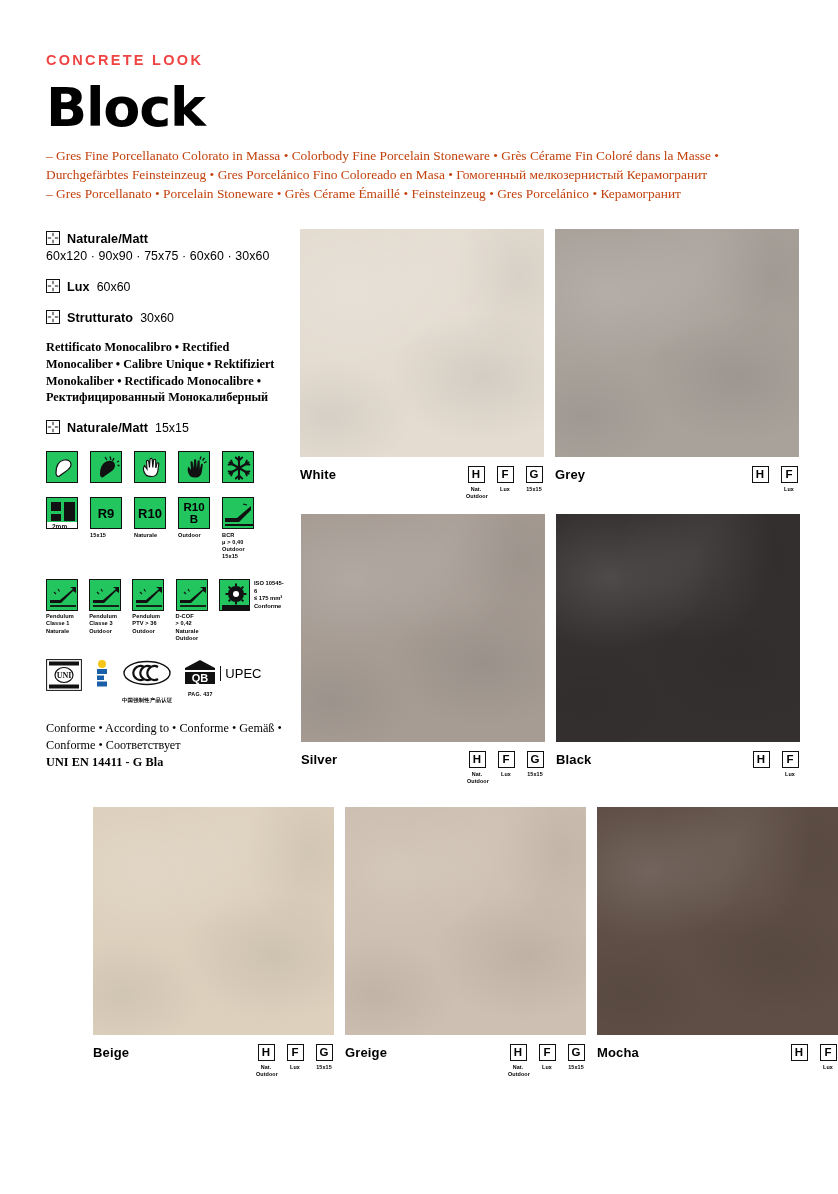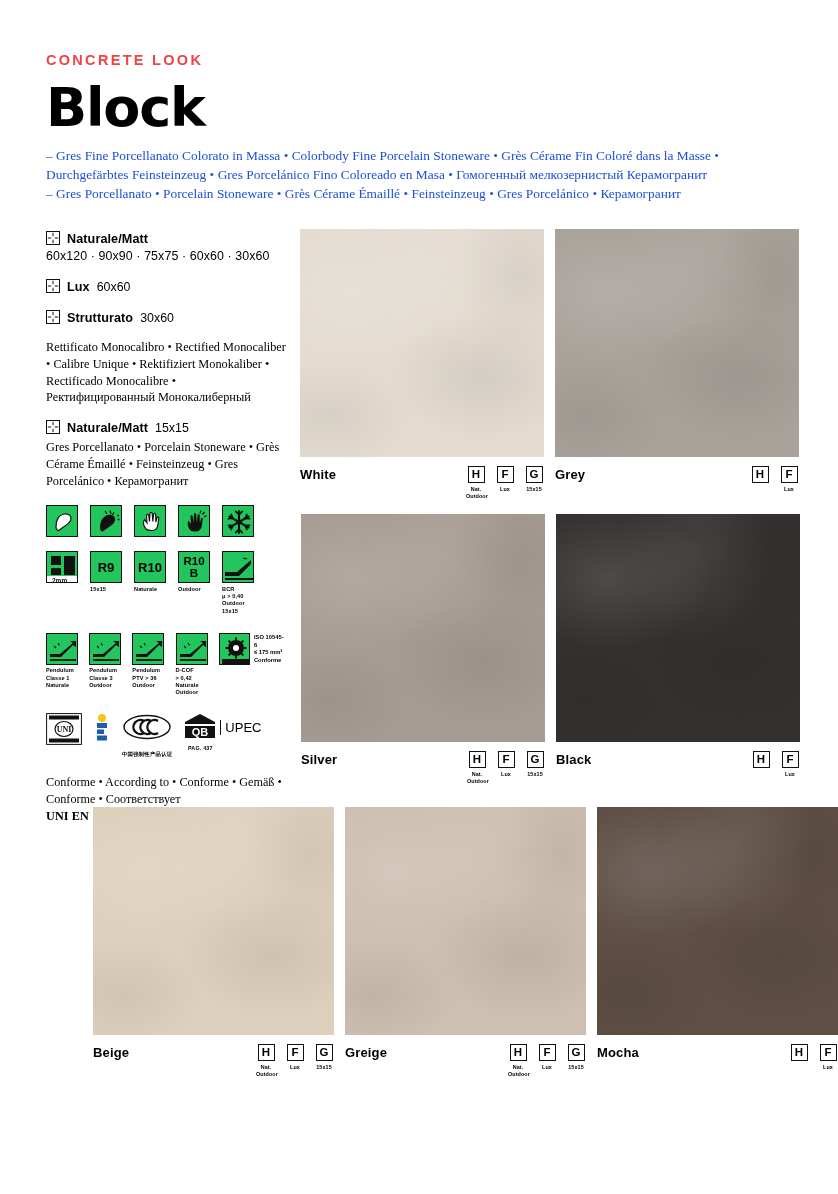--- a/index.html
+++ b/index.html
@@ -27,21 +27,21 @@
     letter-spacing: -1.2px;
     line-height: 1.04;
     margin-top: 12px;
     color: #000;
   }
   .desc {
     margin-top: 10px;
     font-family: "Liberation Serif", serif;
     font-size: 13.4px;
     line-height: 1.42;
-    color: #1d4ed8;
+    color: #c2410c;
     width: 748px;
     text-align: justify;
   }
   .desc div { white-space: nowrap; }
 
   
   .body-area { position: relative; margin-top: 26px; }
   .sidebar { position: absolute; left: 0; top: 0; width: 240px; }
 
   
@@ -51,20 +51,21 @@
   .finish-size-inline { font-size: 12.4px; font-weight: 400; }
   .finish-sizes { font-size: 12.4px; margin-top: 3px; letter-spacing: .1px; }
 
   .xicon { width: 14px; height: 14px; flex: 0 0 14px; position: relative; top: 2px; }
 
   .serif-block {
     font-family: "Liberation Serif", serif;
     font-size: 12.3px;
     line-height: 1.36;
     margin-top: 4px;
+    font-weight: bold;
   }
   .spacer-12 { height: 12px; }
 
   
   .picto-rows { margin-top: 16px; }
   .picto-row { display: flex; gap: 8px; align-items: flex-start; }
   .picto-row + .picto-row { margin-top: 14px; }
   .picto { width: 36px; position: relative; }
   .picto-box {
     width: 32px; height: 32px;
@@ -207,21 +208,20 @@
               <rect x="0.5" y="0.5" width="13" height="13" fill="#fff" stroke="#111" stroke-width="1"></rect>
               <line x1="7" y1="1.8" x2="7" y2="5.2" stroke="#111" stroke-width="1"></line>
               <line x1="7" y1="8.8" x2="7" y2="12.2" stroke="#111" stroke-width="1"></line>
               <line x1="1.8" y1="7" x2="5.2" y2="7" stroke="#111" stroke-width="1"></line>
               <line x1="8.8" y1="7" x2="12.2" y2="7" stroke="#111" stroke-width="1"></line>
             </svg>
           </span>
           <span class="finish-name">Naturale/Matt</span>
           <span class="finish-size-inline">15x15</span>
         </div>
-        <div class="serif-block">Gres Porcellanato • Porcelain Stoneware • Grès Cérame Émaillé • Feinsteinzeug • Gres Porcelánico • Керамогранит</div>
       </div>
 
       <div class="picto-rows">
 
         <div class="picto-row">
           <div class="picto">
             <div class="picto-box">
               <svg viewBox="0 0 32 32" width="32" height="32">
                 <path d="M9 21 C9 14 12 9 17 8 C21 7.3 24 9 24 12.5 C24 16 21 18 18 20 C15 22 13 23.6 12.5 24 C11 25 9 24 9 21 Z" fill="#fff" stroke="#111" stroke-width="1.2"></path>
               </svg>

